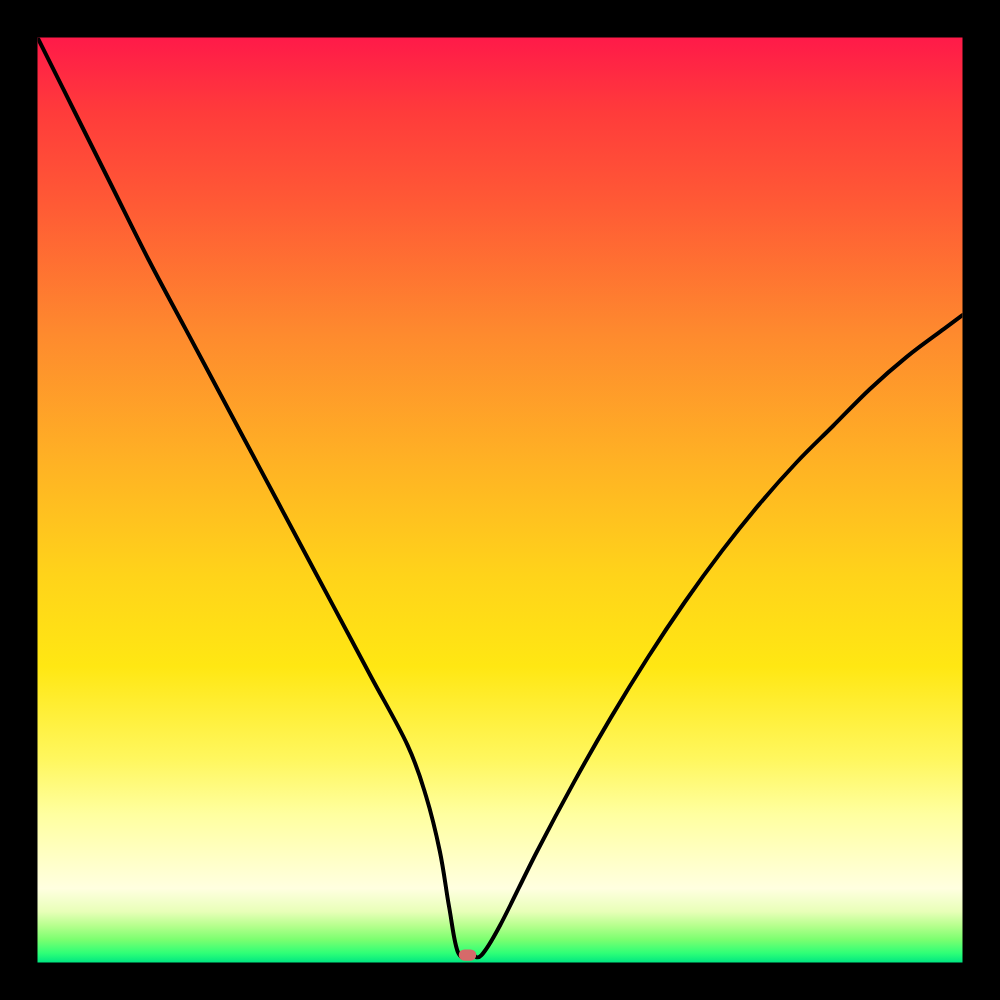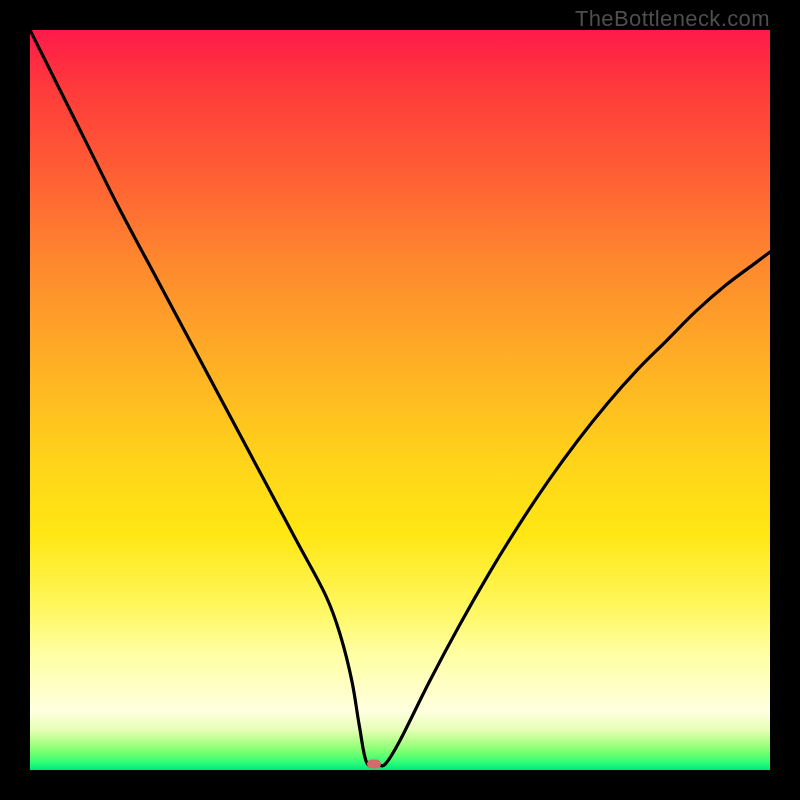--- a/index.html
+++ b/index.html
@@ -72,14 +72,13 @@
 </head>
 <body>
 
 <div class="frame">
   <div class="plot">
     <svg class="curve" viewBox="0 0 740 740" preserveAspectRatio="none">
       <path id="curve-path" d="M 0 0 C 5.328 10.655999999999988, 18.944000000000003 37.887999999999934, 29.6 59.19999999999993 C 40.256 80.51199999999993, 48.544000000000004 97.08799999999997, 59.2 118.39999999999998 C 69.856 139.712, 78.14399999999999 156.95400000000004, 88.8 177.60000000000002 C 99.456 198.246, 107.744 213.11999999999998, 118.4 233.09999999999997 C 129.056 253.07999999999996, 137.344 268.62, 148 288.6 C 158.656 308.58000000000004, 166.944 324.12, 177.6 344.09999999999997 C 188.256 364.0799999999999, 196.544 379.61999999999995, 207.20000000000002 399.59999999999997 C 217.85600000000002 419.58, 226.144 435.11999999999995, 236.8 455.09999999999997 C 247.45600000000002 475.08, 255.74399999999997 490.62, 266.4 510.6 C 277.056 530.58, 288.008 548.784, 296 566.1 C 303.992 583.416, 306.13800000000003 591.482, 310.8 606.8 C 315.462 622.1179999999999, 318.57 635.216, 321.9 651.2 C 325.22999999999996 667.1840000000001, 326.636 680.948, 329.3 695.6 C 331.964 710.2520000000001, 333.37 725.6736, 336.7 732.6 C 340.03 739.5264000000001, 344.46999999999997 733.8136000000001, 347.79999999999995 734.08 C 351.12999999999994 734.3464, 351.204 738.3424, 355.2 734.08 C 359.19599999999997 729.8176000000001, 362.008 725.3184, 370 710.4 C 377.992 695.4816, 388.944 671.846, 399.6 651.2 C 410.25600000000003 630.5540000000001, 418.544 615.014, 429.2 595.7 C 439.856 576.3860000000001, 448.144 561.882, 458.8 543.9 C 469.456 525.918, 477.744 512.4499999999999, 488.40000000000003 495.79999999999995 C 499.05600000000004 479.15, 507.344 466.71799999999996, 518 451.4 C 528.656 436.082, 536.944 424.686, 547.6 410.7 C 558.2560000000001 396.714, 566.5440000000001 386.354, 577.2 373.7 C 587.856 361.046, 596.144 351.722, 606.8 340.4 C 617.4559999999999 329.078, 625.7439999999999 321.456, 636.4 310.8 C 647.056 300.144, 655.344 291.19, 666 281.2 C 676.656 271.21, 684.944 263.95799999999997, 695.5999999999999 255.29999999999995 C 706.2559999999999 246.64199999999994, 717.208 239.09399999999997, 725.1999999999999 233.09999999999997 C 733.1919999999999 227.10599999999997, 737.336 223.998, 740 222" fill="none" stroke="#000000" stroke-width="3.2" stroke-linejoin="round" stroke-linecap="round"></path>
     </svg>
     <div class="dot" id="marker-dot" style="left: 344.1px; top: 734.08px; background: rgb(214, 106, 106);"></div>
   </div>
-  <div class="attribution">TheBottleneck.com</div>
 </div>
 
 </body></html>

